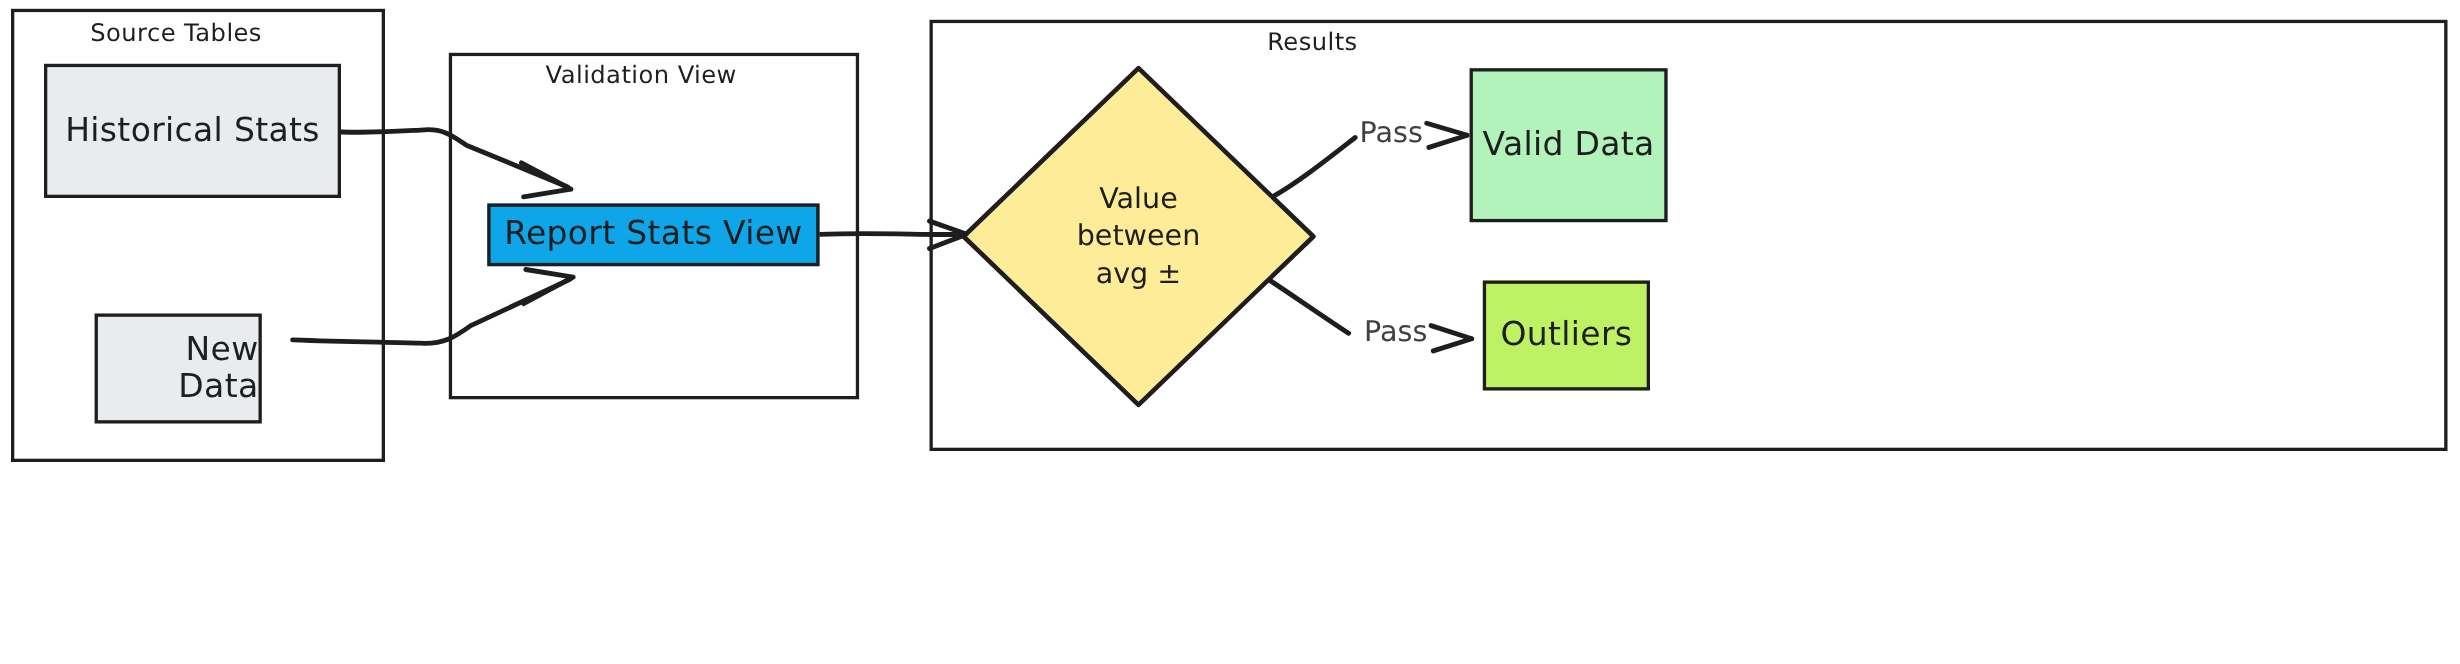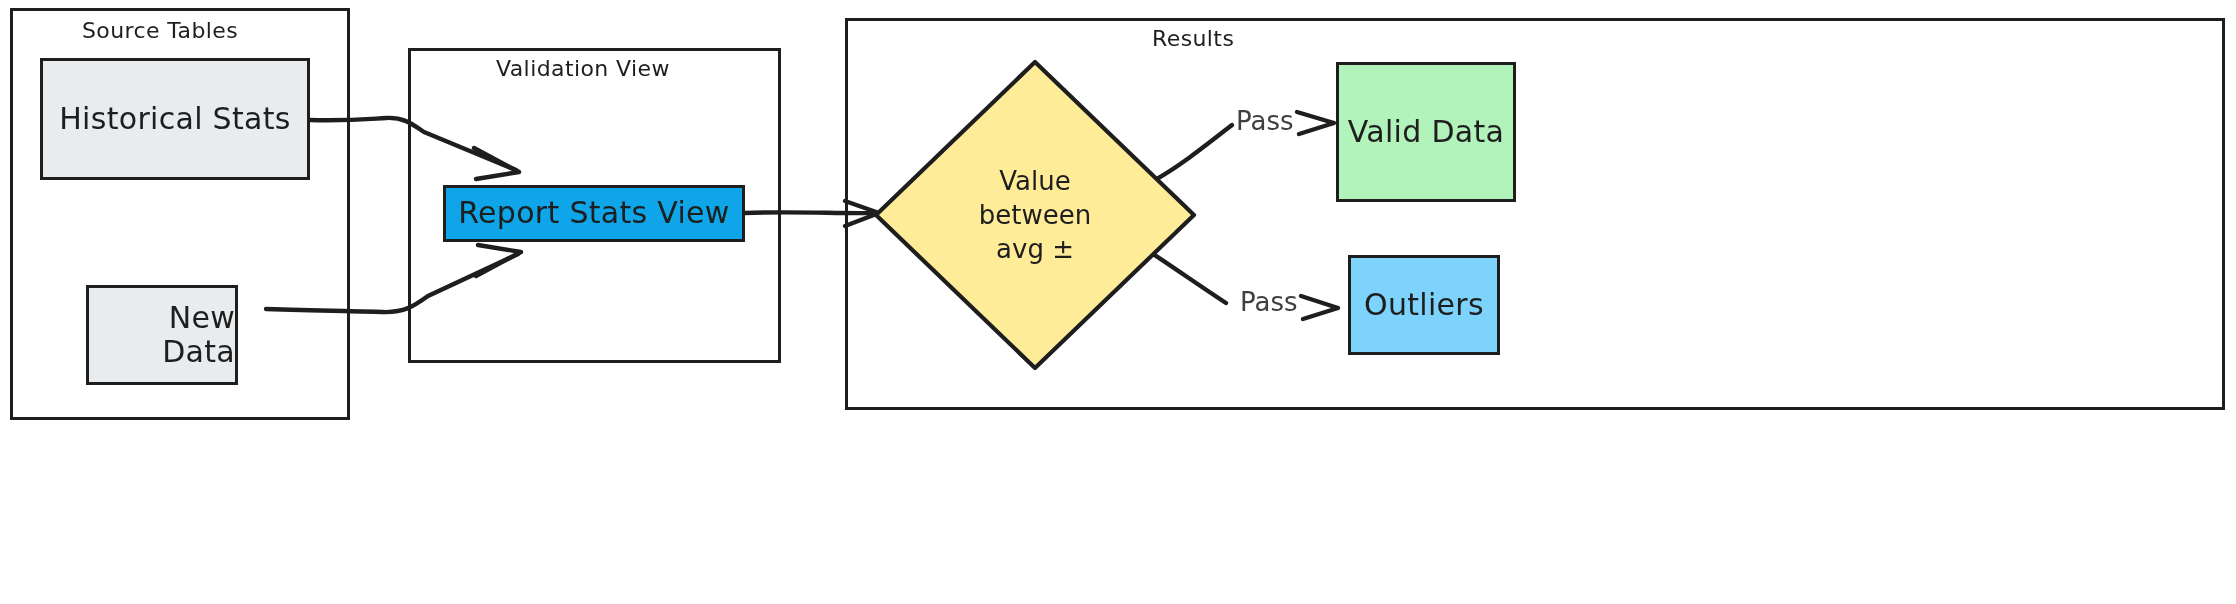--- a/index.html
+++ b/index.html
@@ -39,21 +39,21 @@
     justify-content:center;
     text-align:right;
     color:#1e1e1e;
     font-size:30px;
     line-height:1.15;
     letter-spacing:.3px;
   }
   .node.gray{background:#e9ecef;}
   .node.blue{background:#0ea5e9;}
   .node.green{background:#b2f2bb;}
-  .node.pink{background:#7dd3fc;}
+  .node.pink{background:#bef264;}
 
   
   .diamond-wrap{position:absolute;}
   .diamond-label{
     position:absolute;
     left:0;top:0;width:100%;height:100%;
     display:flex;align-items:center;justify-content:center;
     text-align:center;
     color:#1e1e1e;
     font-size:26px;

